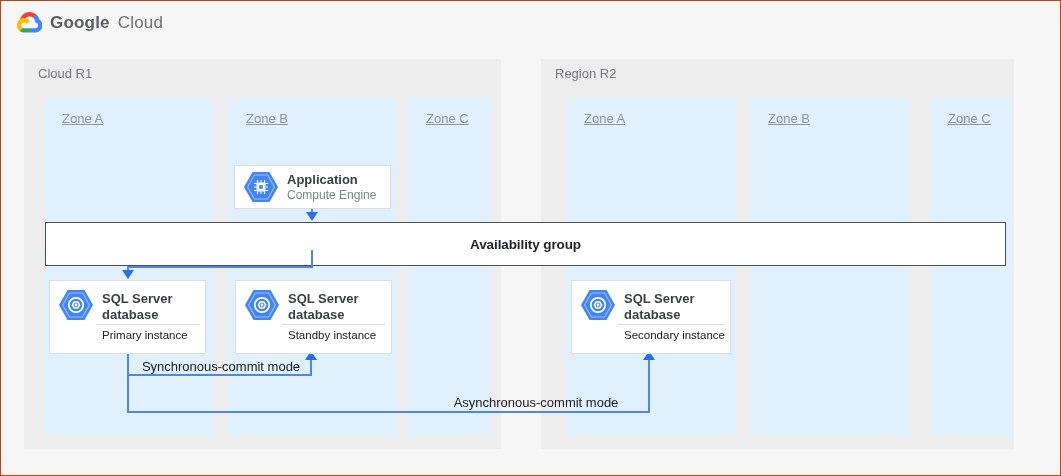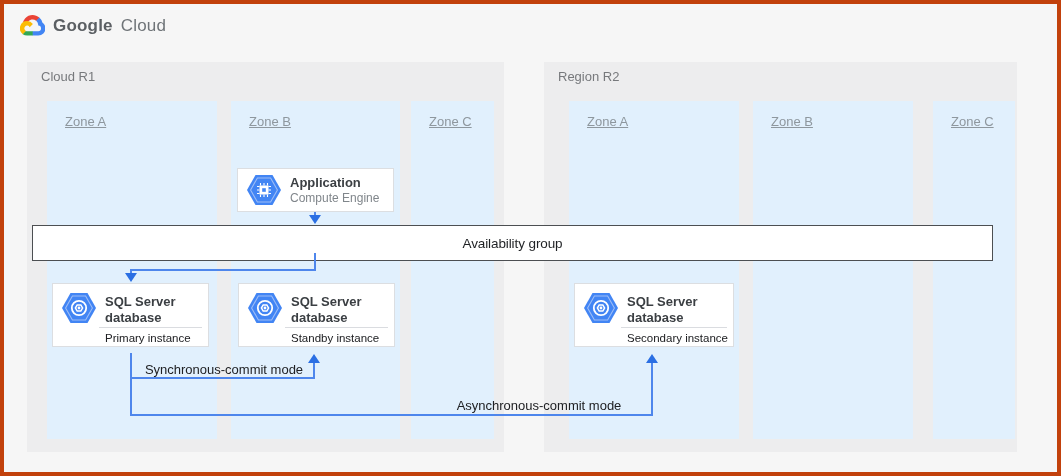--- a/index.html
+++ b/index.html
@@ -1,51 +1,51 @@
 <!DOCTYPE html>
 <html><head>
 <meta charset="utf-8">
 <style>
   html,body{margin:0;padding:0;background:#ffffff;font-family:"Liberation Sans",sans-serif;}
   #canvas{
     position:relative;width:1061px;height:476px;box-sizing:border-box;
-    background:#f6f6f6;border:4px solid #c2410c;overflow:hidden;
+    background:#f6f6f6;border:1px solid #c2410c;overflow:hidden;
     -webkit-font-smoothing:antialiased;
   }
   
   .logo{position:absolute;left:16px;top:11px;display:flex;align-items:center;gap:8px;}
   .logo svg{display:block;}
   .logo .g-word{font-size:17px;font-weight:600;color:#5b5f63;letter-spacing:.2px;}
   .logo .c-word{font-size:17px;font-weight:400;color:#6f7478;letter-spacing:.2px;}
   
   .region{position:absolute;background:#ededee;}
   .region-label{position:absolute;left:14px;top:7px;font-size:13px;color:#77797c;}
   .zone{position:absolute;background:#e1f0fd;}
   .zone-label{position:absolute;left:18px;top:13px;font-size:13px;color:#8e979e;text-decoration:underline;}
   
   .ag-bar{
-    position:absolute;left:28px;top:221px;width:961px;height:36px;box-sizing:border-box;
+    position:absolute;left:44px;top:221px;width:961px;height:44px;box-sizing:border-box;
     background:#ffffff;border:1px solid #4c4f52;z-index:6;
     display:flex;align-items:center;justify-content:center;
-    font-size:13.5px;color:#1f2124;letter-spacing:-0.1px;
+    font-size:13.5px;color:#1f2124;letter-spacing:-0.1px;font-weight:bold;
   }
   
   .card{
     position:absolute;background:#ffffff;border:1px solid #dcdee1;box-sizing:border-box;z-index:8;
   }
   .card .hex{position:absolute;left:9px;width:34px;height:30px;}
   .card .title{position:absolute;left:52px;font-size:13px;font-weight:700;color:#3b3f43;line-height:16px;}
   .card .subtitle{position:absolute;left:52px;font-size:12px;color:#80868b;line-height:15px;}
   .card .divider{position:absolute;left:46px;right:6px;height:1px;background:#dadce0;}
   .card .instance{position:absolute;left:52px;font-size:11.5px;color:#202124;text-align:center;}
   #app-card{left:233px;top:164px;width:157px;height:44px;}
   #app-card .hex{top:6px;}
   #app-card .title{top:6px;}
   #app-card .subtitle{top:22px;}
-  .sql-card{width:157px;height:64px;top:279px;}
+  .sql-card{width:157px;height:74px;top:279px;}
   .sql-card .hex{top:9px;}
   .sql-card .title{top:10px;width:100px;}
   .sql-card .divider{top:43px;}
   .sql-card .instance{top:48px;}
   #sql-primary{left:48px;}
   #sql-standby{left:234px;}
   #sql-secondary{left:570px;width:160px;}
   
   #connectors{position:absolute;left:0;top:0;z-index:7;pointer-events:none;}
   .flow-label{

